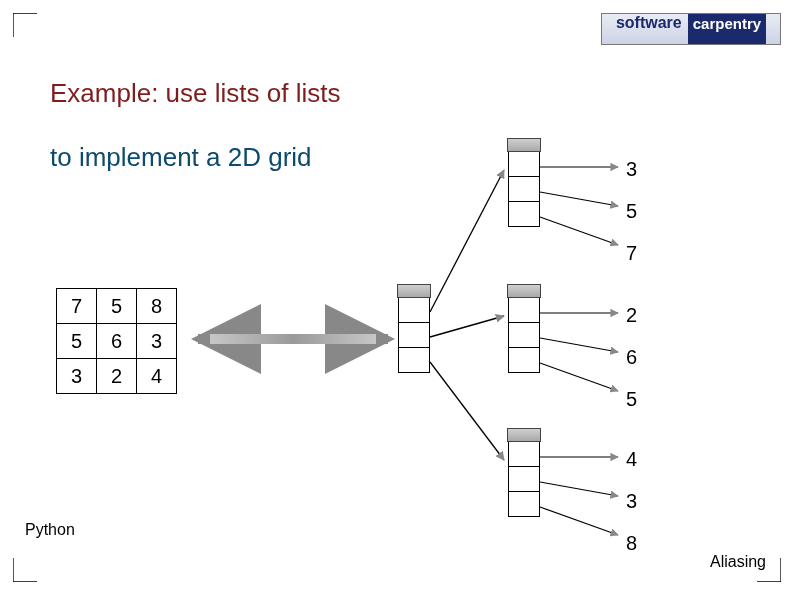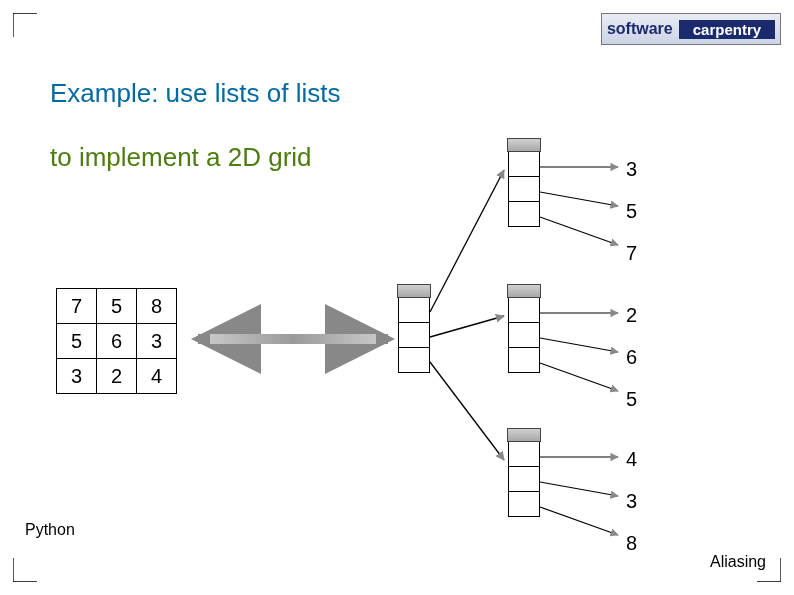--- a/index.html
+++ b/index.html
@@ -1,23 +1,23 @@
 <!DOCTYPE html>
 <html><head>
 <meta charset="utf-8">
 <style>
 * { box-sizing: border-box; margin: 0; padding: 0; }
 body { width: 794px; height: 595px; background: #fff; font-family: Arial, Helvetica, sans-serif; position: relative; }
 .frame { position: absolute; left: 13px; top: 13px; width: 768px; height: 569px; }
 .frame svg.corners { position: absolute; left: 0; top: 0; width: 768px; height: 569px; pointer-events: none; }
-.logo { position: absolute; right: 0; top: 0; width: 180px; height: 32px; background: linear-gradient(180deg,#e9ecf5,#cbd3e6); border: 1px solid #777; display: flex; align-items: center; justify-content: center; gap: 6px; }
+.logo { position: absolute; right: 0; top: 0; width: 180px; height: 32px; background: linear-gradient(180deg,#e9ecf5,#cbd3e6); border: 1px solid #777; display: flex; justify-content: center; gap: 6px; }
 .logo .sw { font: bold 16px Arial; color: #1a2a6c; }
-.logo .cp { font: bold 15px Arial; color: #fff; background: #1a2a6c; padding: 1px 14px; }
-.title { position: absolute; left: 50px; top: 78px; font: 26px Arial; color: #0369a1; }
-.subtitle { position: absolute; left: 50px; top: 142px; font: 26px Arial; color: #4d7c0f; }
+.logo .cp { font: bold 15px Arial; color: #fff; background: #1a2a6c; padding: 1px 5px; }
+.title { position: absolute; left: 50px; top: 78px; font: 26px Arial; color: #7f1d1d; }
+.subtitle { position: absolute; left: 50px; top: 142px; font: 26px Arial; color: #0c4a6e; }
 .grid-table { position: absolute; left: 56px; top: 288px; border-collapse: collapse; }
 .grid-table td { width: 40px; height: 35px; border: 1px solid #000; text-align: center; font: 20px Arial; }
 .outer-list { position: absolute; left: 398px; top: 284px; }
 .stackbox { width: 32px; height: 90px; }
 .stackbox .cap { width: 34px; height: 14px; background: linear-gradient(180deg,#d0d0d0,#a8a8a8); border: 1px solid #444; margin-left: -1px; }
 .stackbox .cell { width: 32px; height: 25px; border: 1px solid #000; border-top: none; background: #fff; }
 .stackbox .cell:first-of-type { border-top: 1px solid #000; }
 .inner1 { position: absolute; left: 508px; top: 138px; }
 .inner2 { position: absolute; left: 508px; top: 284px; }
 .inner3 { position: absolute; left: 508px; top: 428px; }

